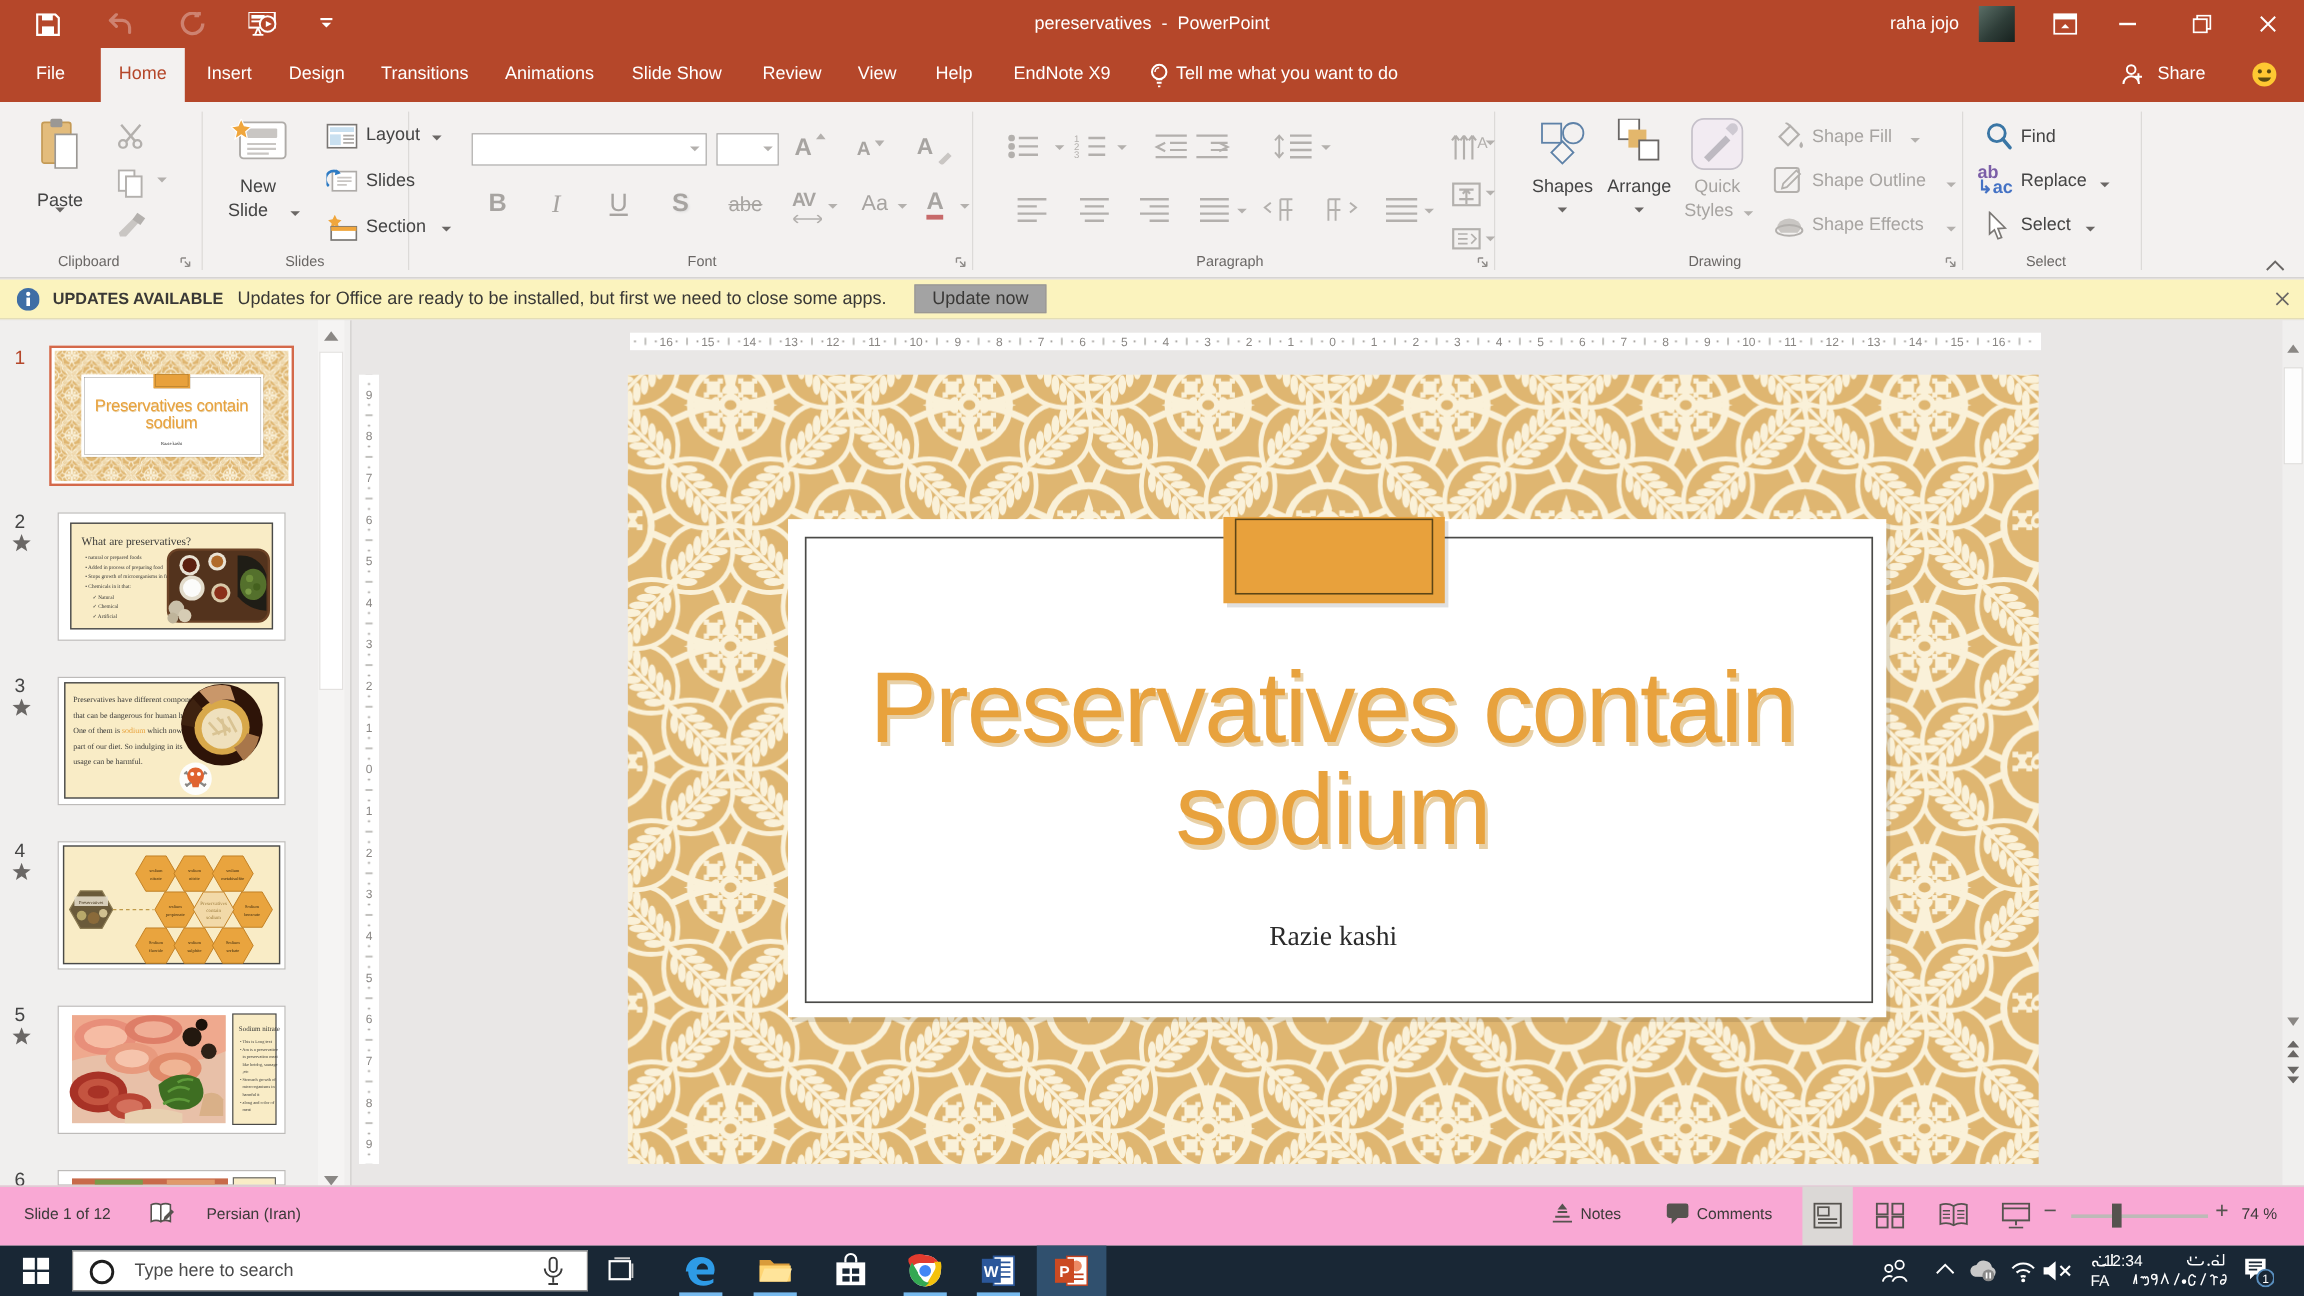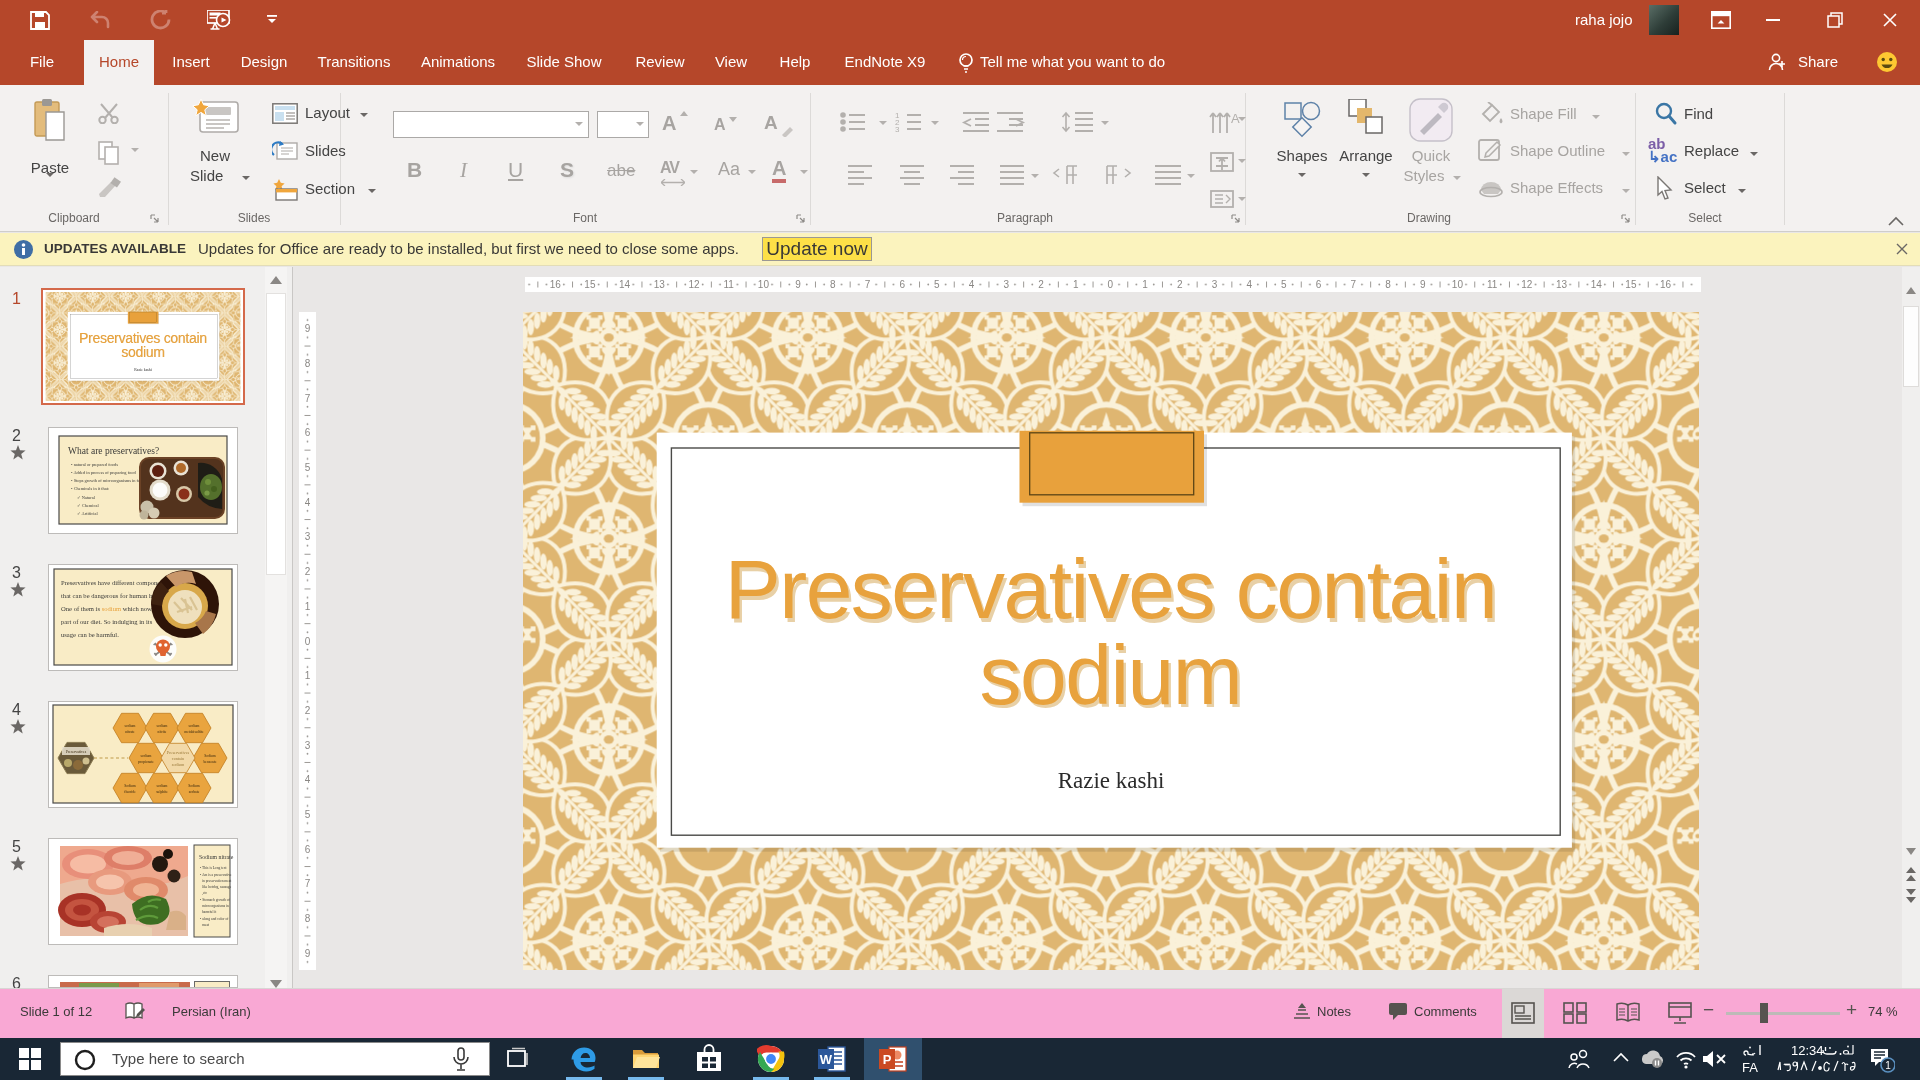--- a/index.html
+++ b/index.html
@@ -51,20 +51,21 @@
     <rect x="2.5" y="2.5" width="11" height="3" fill="#fff"></rect>
     <rect x="2.5" y="7" width="8" height="1.6" fill="#fff"></rect>
     <circle cx="16" cy="10" r="6.5" fill="#B5472A" stroke="#fff" stroke-width="1.6"></circle>
     <path d="M14.5 7.5 l5 2.5 -5 2.5z" fill="#fff"></path>
     <path d="M8 13 l-2.5 6 M8 13 l2.5 6 M3.5 19 h9" stroke="#fff" stroke-width="1.5" fill="none"></path>
   </svg>
   <svg class="abs" style="left:266px;top:15px" width="12" height="10" viewBox="0 0 12 10">
     <rect x="1" y="0" width="10" height="1.8" fill="#fff"></rect>
       <path d="M2 4 l4 4 4-4z" fill="#fff"></path>
   </svg>
+  <div class="abs white" style="left:0;top:11px;width:1920px;text-align:center;font-size:15px">pereservatives &nbsp;-&nbsp; PowerPoint</div>
   <div class="abs white" style="left:1575px;top:11px;font-size:15px">raha jojo</div>
   <div class="abs" style="left:1649px;top:5px;width:30px;height:30px;background:linear-gradient(135deg,#5a6e66 0%,#2e3d38 55%,#17211e 100%)"></div>
   <svg class="abs" style="left:1711px;top:11px" width="20" height="18" viewBox="0 0 20 18">
     <rect x="0.8" y="0.8" width="18.4" height="16.4" fill="none" stroke="#fff" stroke-width="1.6"></rect>
     <rect x="0.8" y="0.8" width="18.4" height="4.4" fill="#fff"></rect>
     <path d="M10 13 l-3.4 -3.6 h6.8z" fill="#fff" transform="rotate(180 10 11)"></path>
   </svg>
   <div class="abs" style="left:1766px;top:19px;width:14px;height:2px;background:#fff"></div>
   <svg class="abs" style="left:1827px;top:12px" width="16" height="16" viewBox="0 0 16 16">
     <rect x="1" y="4" width="11" height="11" fill="none" stroke="#fff" stroke-width="1.5"></rect>
@@ -339,21 +340,21 @@
     </svg>
 </div>
 <div class="abs" id="infobar">
   <svg class="abs" style="left:14px;top:7px" width="19" height="19" viewBox="0 0 19 19">
     <circle cx="9.5" cy="9.5" r="9.5" fill="#3F6EA5"></circle>
     <rect x="8" y="8" width="3" height="7" fill="#fff"></rect>
       <circle cx="9.5" cy="5" r="1.8" fill="#fff"></circle>
   </svg>
   <div class="abs" style="left:44px;top:8px;font-size:13.5px;font-weight:bold;color:#393836">UPDATES AVAILABLE</div>
   <div class="abs" style="left:198px;top:7px;font-size:15px;color:#393836">Updates for Office are ready to be installed, but first we need to close some apps.</div>
-  <div class="abs" style="left:762px;top:4px;width:110px;height:24px;background:#fde047;border:1px solid #9B9894;font-size:19px;color:#393836;text-align:center;line-height:22px">Update now</div>
+  <div class="abs" style="left:762px;top:4px;width:110px;height:24px;background:#a3a3a3;border:1px solid #9B9894;font-size:15px;color:#393836;text-align:center;line-height:22px">Update now</div>
   <svg class="abs" style="left:1896px;top:10px" width="12" height="12" viewBox="0 0 12 12">
       <path d="M1 1 L11 11 M11 1 L1 11" stroke="#6A6765" stroke-width="1.4"></path>
     </svg>
 </div>
 <div class="abs" id="panel">
     <div class="abs" style="left:265px;top:0;width:22px;height:721px;background:#F5F4F3"></div>
 <svg class="abs" style="left:269px;top:8px" width="14" height="11" viewBox="0 0 14 11">
       <path d="M7 1 L13 9 H1z" fill="#8A8784"></path>
     </svg>
 <div class="abs" style="left:266px;top:26px;width:20px;height:282px;background:#FFFFFF;border:1px solid #E3E1DF"></div>
@@ -945,21 +946,21 @@
   <svg class="abs" style="left:1702px;top:11px" width="26" height="20" viewBox="0 0 26 20">
     <path d="M1 7 h4 l6 -5 v16 l-6 -5 h-4z" fill="#fff"></path>
     <path d="M15 6 l8 8 M23 6 l-8 8" stroke="#fff" stroke-width="1.8"></path>
   </svg>
   <svg class="abs" style="left:1743px;top:6px" width="22" height="14" viewBox="0 0 22 14">
     <path d="M3 11 q-2 0 -2 -2 q0 -2 2 -2 q2 0 2 2 l0 1.2 q3 1 6 0.5 M9 10 q2 0.5 3 -1" fill="none" stroke="#fff" stroke-width="1.3"></path>
     <circle cx="7" cy="3.5" r="0.9" fill="#fff"></circle>
     <path d="M17 1 v10" stroke="#fff" stroke-width="1.4"></path>
   </svg>
   <div class="abs white" style="left:1742px;top:22px;font-size:13px">FA</div>
-  <div class="abs white" style="left:1791px;top:5px;font-size:13px">12:34</div>
+  <div class="abs white" style="left:1753px;top:5px;font-size:13px">12:34</div>
   <svg class="abs" style="left:1822px;top:6px" width="34" height="14" viewBox="0 0 34 14">
     <path d="M1 6 q0 4 4 4 l6 0 q3 0 3 -3 M3.5 3 v4" fill="none" stroke="#fff" stroke-width="1.3"></path>
     <circle cx="8" cy="4" r="0.9" fill="#fff"></circle>
     <circle cx="18.5" cy="10" r="1" fill="#fff"></circle>
     <path d="M23 10 q-1.5 0 -1.5 -1.5 q0 -2 2.5 -2 q2.5 0 2.5 2 q0 1.5 -1.5 1.5 z M31 1 v9 M23 10 h8" fill="none" stroke="#fff" stroke-width="1.2"></path>
     <circle cx="26" cy="2.5" r="0.9" fill="#fff"></circle>
   </svg>
   <svg class="abs" style="left:1776px;top:22px" width="82" height="14" viewBox="0 0 82 14">
     <g stroke="#fff" stroke-width="1.2" fill="none">
       <path d="M2 10 L4 2 L4.5 10"></path>

